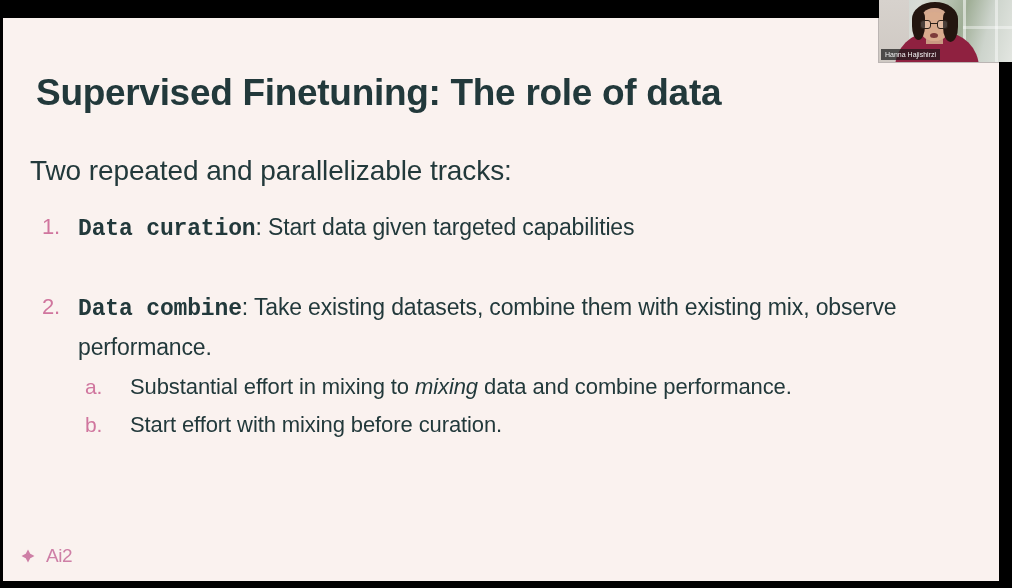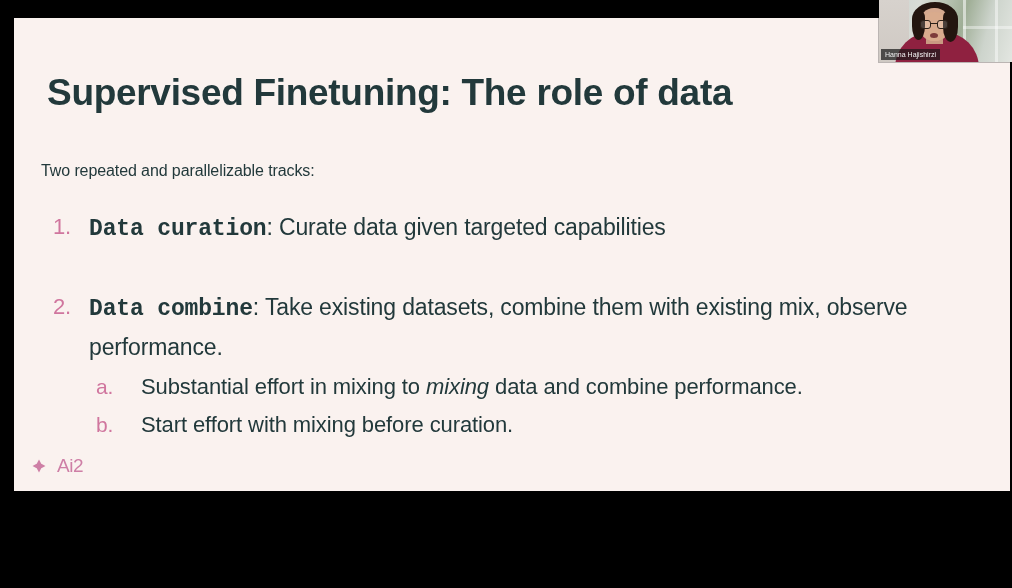--- a/index.html
+++ b/index.html
@@ -18,24 +18,24 @@
 
   #screen {
     position: absolute;
     inset: 0;
     background: #000000;
   }
 
   
   #slide {
     position: absolute;
-    left: 14px;
+    left: 3px;
     top: 18px;
     width: 996px;
-    height: 473px;
+    height: 563px;
     background: #FAF2EF;
     overflow: hidden;
   }
 
   
   #slide-title {
     position: absolute;
     left: 33px;
     top: 29px;
     font-size: 37px;
@@ -48,21 +48,21 @@
   
   #body-block {
     position: absolute;
     left: 27px;
     top: 138px;
     right: 20px;
     color: #22393B;
   }
 
   .lead {
-    font-size: 16px;
+    font-size: 28px;
     line-height: 30px;
     color: #22393B;
     margin: 0 0 22px 0;
     letter-spacing: -0.1px;
   }
 
   
   .item-l1 {
     display: flex;
     align-items: flex-start;
@@ -286,21 +286,21 @@
   <div id="slide">
 
     <h1 id="slide-title">Supervised Finetuning: The role of data</h1>
 
     <div id="body-block">
 
       <p class="lead">Two repeated and parallelizable tracks:</p>
 
       <div class="item-l1">
         <span class="marker">1.</span>
-        <span class="text"><b>Data curation</b><span>: Curate data given targeted capabilities</span></span>
+        <span class="text"><b>Data curation</b><span>: Start data given targeted capabilities</span></span>
       </div>
 
       <div class="gap-1"></div>
 
       <div class="item-l1">
         <span class="marker">2.</span>
         <span class="text"><b>Data combine</b><span>: Take existing datasets, combine them with existing mix, observe performance.</span></span>
       </div>
 
       <div class="sublist">

